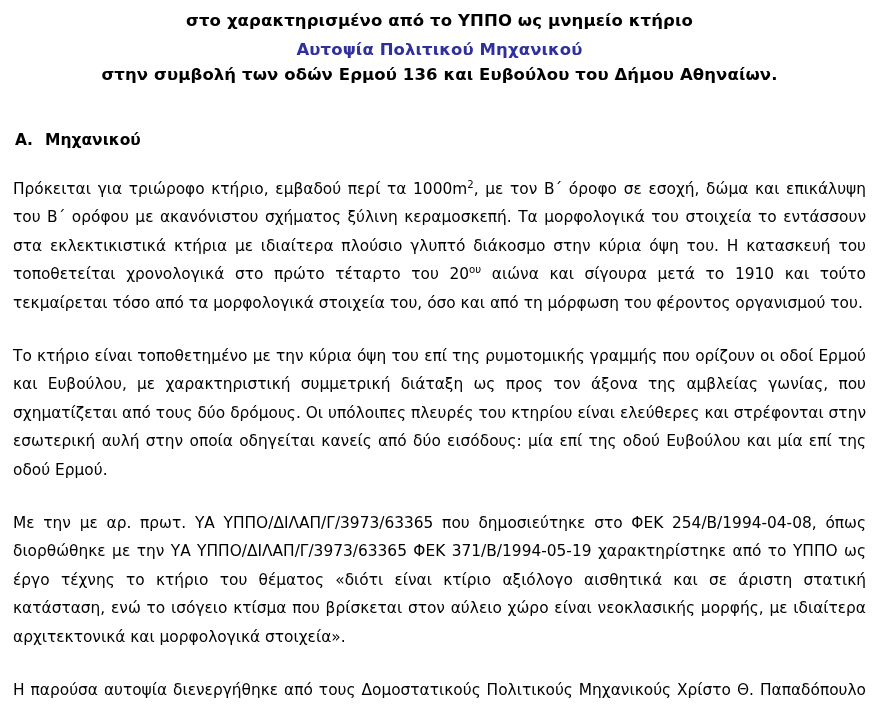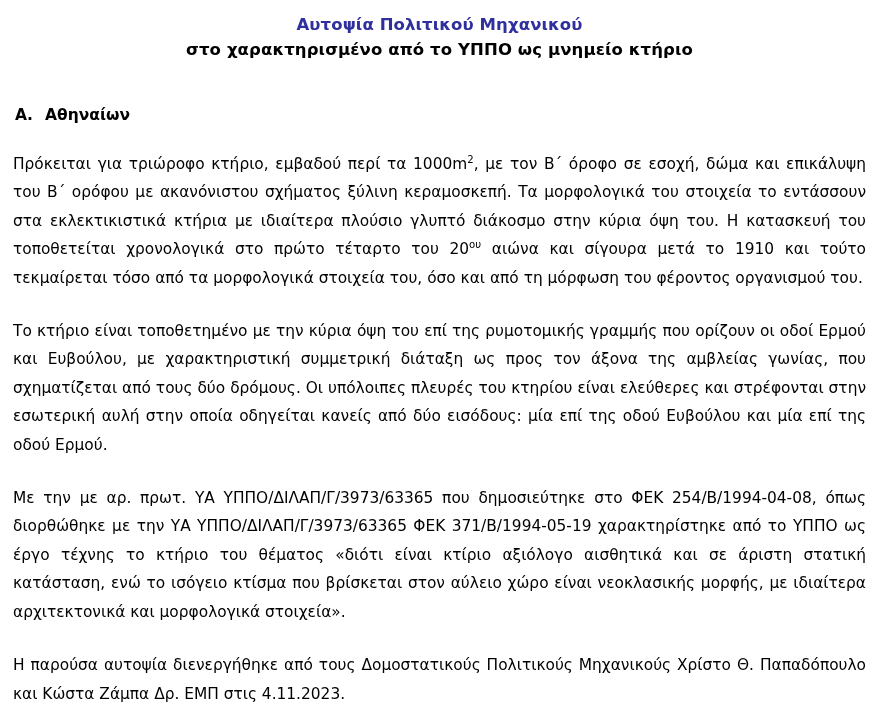--- a/index.html
+++ b/index.html
@@ -98,26 +98,27 @@
     vertical-align: super;
   }
 </style>
 </head>
 <body>
 
 <div class="page">
   <div class="content">
 
     <div class="title-block">
+      <div class="title-line title-line-2">στο χαρακτηρισμένο από το ΥΠΠΟ ως μνημείο κτήριο</div>
       <div class="title-line title-line-1">Αυτοψία Πολιτικού Μηχανικού</div>
-      <div class="title-line title-line-2">στο χαρακτηρισμένο από το ΥΠΠΟ ως μνημείο κτήριο</div>
+      <div class="title-line title-line-3">στην συμβολή των οδών Ερμού 136 και Ευβούλου του Δήμου Αθηναίων.</div>
     </div>
 
     <div class="section-heading">
-      <span class="sec-letter">Α.</span><span>Αθηναίων</span>
+      <span class="sec-letter">Α.</span><span>Μηχανικού</span>
     </div>
 
     <div class="body-text">
         <p class="para">Πρόκειται για τριώροφο κτήριο, εμβαδού περί τα 1000m<sup>2</sup>, με τον Β΄ όροφο σε εσοχή, δώμα και επικάλυψη του Β΄ ορόφου με ακανόνιστου σχήματος ξύλινη κεραμοσκεπή. Τα μορφολογικά του στοιχεία το εντάσσουν στα εκλεκτικιστικά κτήρια με ιδιαίτερα πλούσιο γλυπτό διάκοσμο στην κύρια όψη του. Η κατασκευή του τοποθετείται χρονολογικά στο πρώτο τέταρτο του 20<sup>ου</sup> αιώνα και σίγουρα μετά το 1910 και τούτο τεκμαίρεται τόσο από τα μορφολογικά στοιχεία του, όσο και από τη μόρφωση του φέροντος οργανισμού του.</p>
         <p class="para">Το κτήριο είναι τοποθετημένο με την κύρια όψη του επί της ρυμοτομικής γραμμής που ορίζουν οι οδοί Ερμού και Ευβούλου, με χαρακτηριστική συμμετρική διάταξη ως προς τον άξονα της αμβλείας γωνίας, που σχηματίζεται από τους δύο δρόμους. Οι υπόλοιπες πλευρές του κτηρίου είναι ελεύθερες και στρέφονται στην εσωτερική αυλή στην οποία οδηγείται κανείς από δύο εισόδους: μία επί της οδού Ευβούλου και μία επί της οδού Ερμού.</p>
         <p class="para">Με την με αρ. πρωτ. ΥΑ ΥΠΠΟ/ΔΙΛΑΠ/Γ/3973/63365 που δημοσιεύτηκε στο ΦΕΚ 254/Β/1994-04-08, όπως διορθώθηκε με την ΥΑ ΥΠΠΟ/ΔΙΛΑΠ/Γ/3973/63365 ΦΕΚ 371/Β/1994-05-19 χαρακτηρίστηκε από το ΥΠΠΟ ως έργο τέχνης το κτήριο του θέματος «διότι είναι κτίριο αξιόλογο αισθητικά και σε άριστη στατική κατάσταση, ενώ το ισόγειο κτίσμα που βρίσκεται στον αύλειο χώρο είναι νεοκλασικής μορφής, με ιδιαίτερα αρχιτεκτονικά και μορφολογικά στοιχεία».</p>
         <p class="para">Η παρούσα αυτοψία διενεργήθηκε από τους Δομοστατικούς Πολιτικούς Μηχανικούς Χρίστο Θ. Παπαδόπουλο και Κώστα Ζάμπα Δρ. ΕΜΠ στις 4.11.2023.</p>
       </div>
 
   </div>

